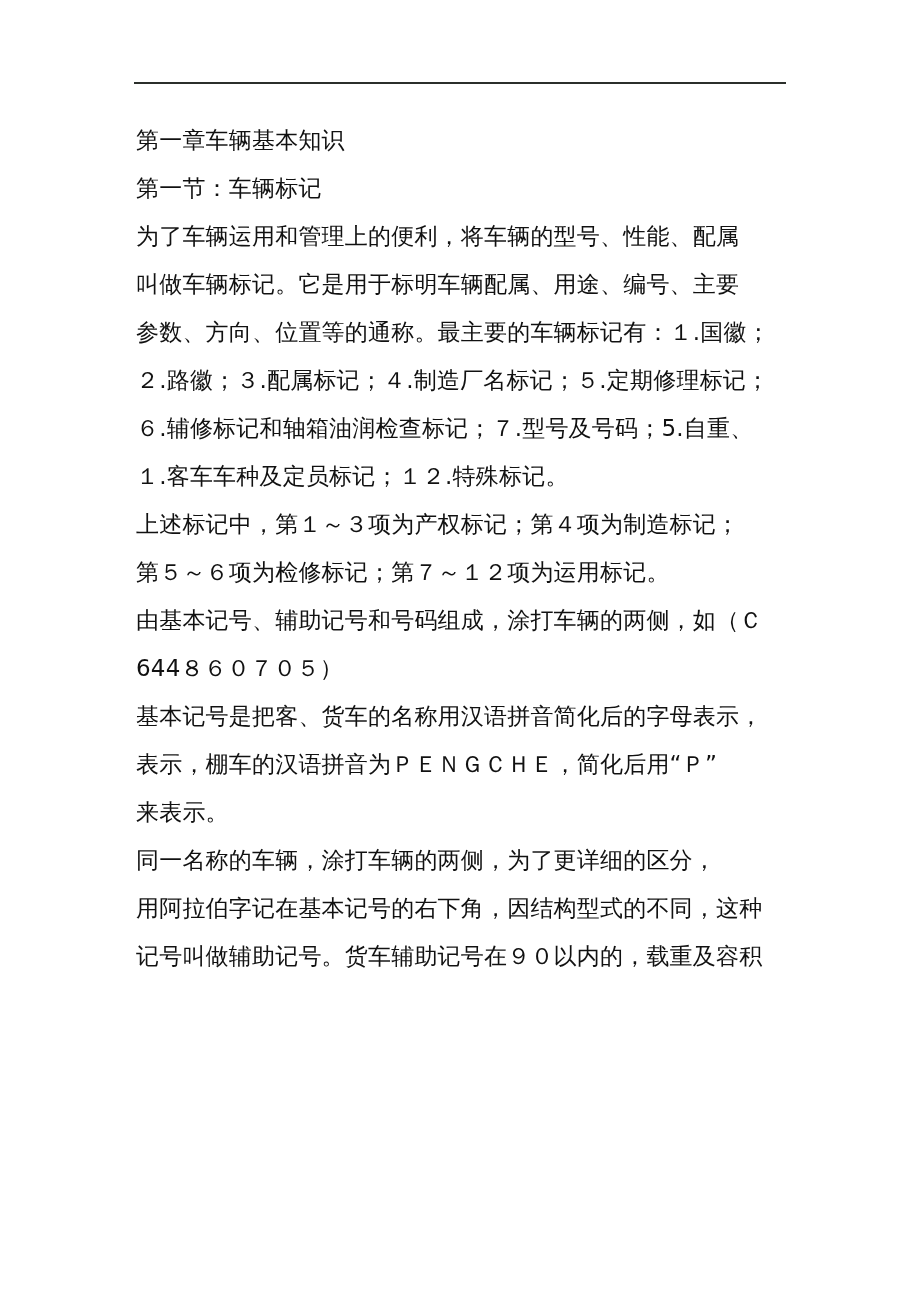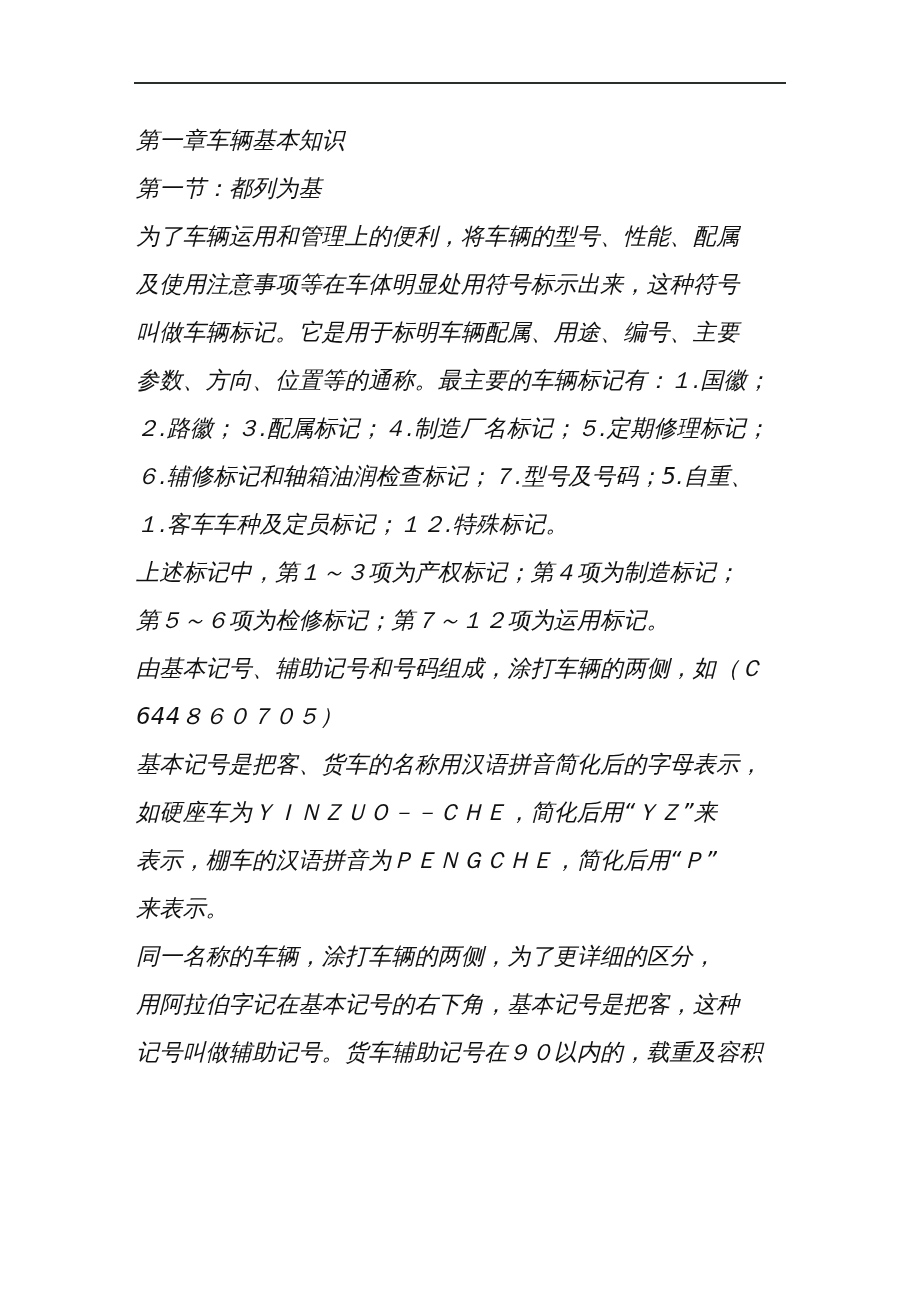--- a/index.html
+++ b/index.html
@@ -14,21 +14,20 @@
       overflow: hidden;
       font-family: "DejaVu Sans", "Liberation Sans", sans-serif;
       color: #111111;
     }
     .page {
       position: absolute;
       left: 0;
       top: 0;
       width: 920px;
       height: 1302px;
-      font-style: italic;
     }
     .header-rule {
       position: absolute;
       left: 134px;
       top: 82px;
       width: 652px;
       height: 0;
       border-top: 2px solid #2b2f2b;
     }
     .content {
@@ -47,49 +46,47 @@
     }
   </style>
 </head>
 <body>
 
 <div class="page">
   <div class="header-rule"></div>
 
   <div class="content">
     <span class="line">第一章车辆基本知识</span>
-    <span class="line">第一节：都列为基</span>
+    <span class="line">第一节：车辆标记</span>
 
     <div>
       <span class="line">为了车辆运用和管理上的便利，将车辆的型号、性能、配属</span>
-      <span class="line">及使用注意事项等在车体明显处用符号标示出来，这种符号</span>
       <span class="line">叫做车辆标记。它是用于标明车辆配属、用途、编号、主要</span>
       <span class="line">参数、方向、位置等的通称。最主要的车辆标记有：１.国徽；</span>
       <span class="line">２.路徽；３.配属标记；４.制造厂名标记；５.定期修理标记；</span>
       <span class="line">６.辅修标记和轴箱油润检查标记；７.型号及号码；5.自重、</span>
       <span class="line">１.客车车种及定员标记；１２.特殊标记。</span>
     </div>
 
     <div>
       <span class="line">上述标记中，第１～３项为产权标记；第４项为制造标记；</span>
       <span class="line">第５～６项为检修标记；第７～１２项为运用标记。</span>
     </div>
 
 
     <div>
       <span class="line">由基本记号、辅助记号和号码组成，涂打车辆的两侧，如（Ｃ</span>
       <span class="line">644８６０７０５）</span>
     </div>
 
     <div>
       <span class="line">基本记号是把客、货车的名称用汉语拼音简化后的字母表示，</span>
-      <span class="line">如硬座车为ＹＩＮＺＵＯ－－ＣＨＥ，简化后用“ＹＺ”来</span>
       <span class="line">表示，棚车的汉语拼音为ＰＥＮＧＣＨＥ，简化后用“Ｐ”</span>
       <span class="line">来表示。</span>
     </div>
 
     <div>
       <span class="line">同一名称的车辆，涂打车辆的两侧，为了更详细的区分，</span>
-      <span class="line">用阿拉伯字记在基本记号的右下角，基本记号是把客，这种</span>
+      <span class="line">用阿拉伯字记在基本记号的右下角，因结构型式的不同，这种</span>
       <span class="line">记号叫做辅助记号。货车辅助记号在９０以内的，载重及容积</span>
     </div>
   </div>
 </div>
 
 </body></html>

